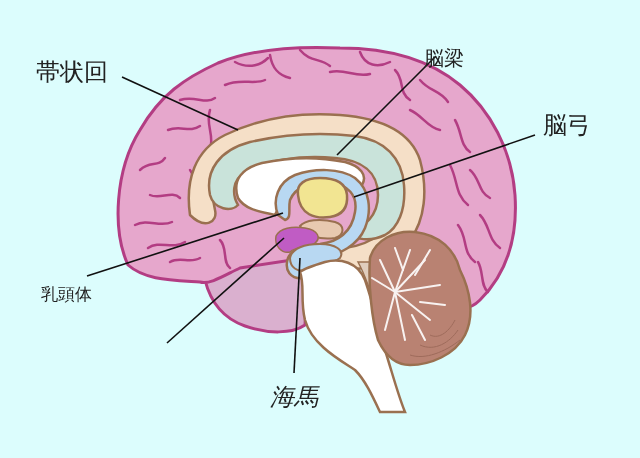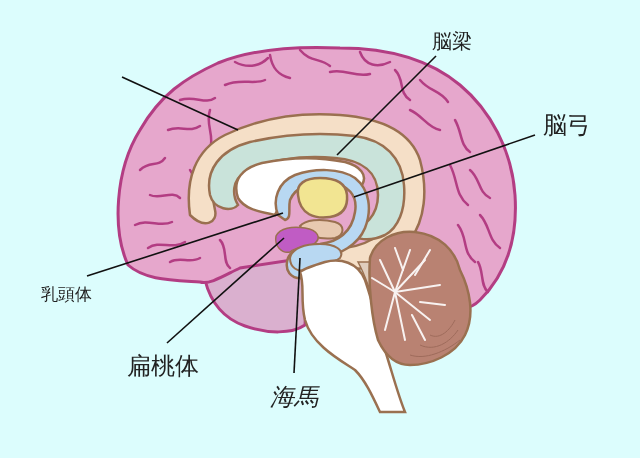--- a/index.html
+++ b/index.html
@@ -124,18 +124,18 @@
     <g stroke="#111111" stroke-width="1.6" fill="none">
       <line x1="122" y1="77" x2="238" y2="130"></line>
       <line x1="436" y1="56" x2="337" y2="155"></line>
       <line x1="535" y1="135" x2="354" y2="197"></line>
       <line x1="87" y1="276" x2="283" y2="213"></line>
       <line x1="167" y1="343" x2="284" y2="238"></line>
       <line x1="300" y1="258" x2="294" y2="373"></line>
     </g>
   </svg>
 
-  <div class="label lbl-md" style="left:424px; top:31px;margin-left:8px;">脳梁</div>
+  <div class="label lbl-lg" style="left:36px; top:60px;">帯状回</div>
+  <div class="label lbl-md" style="left:424px; top:48px;">脳梁</div>
   <div class="label lbl-lg" style="left:543px; top:113px;">脳弓</div>
   <div class="label lbl-sm" style="left:41px; top:286px;">乳頭体</div>
-  <div class="label lbl-lg" style="left:127px; top:354px;">扁桃体</div>
   <div class="label lbl-lg" style="left:270px; top:385px;font-style:italic;">海馬</div>
 </div>
 
 </body></html>

